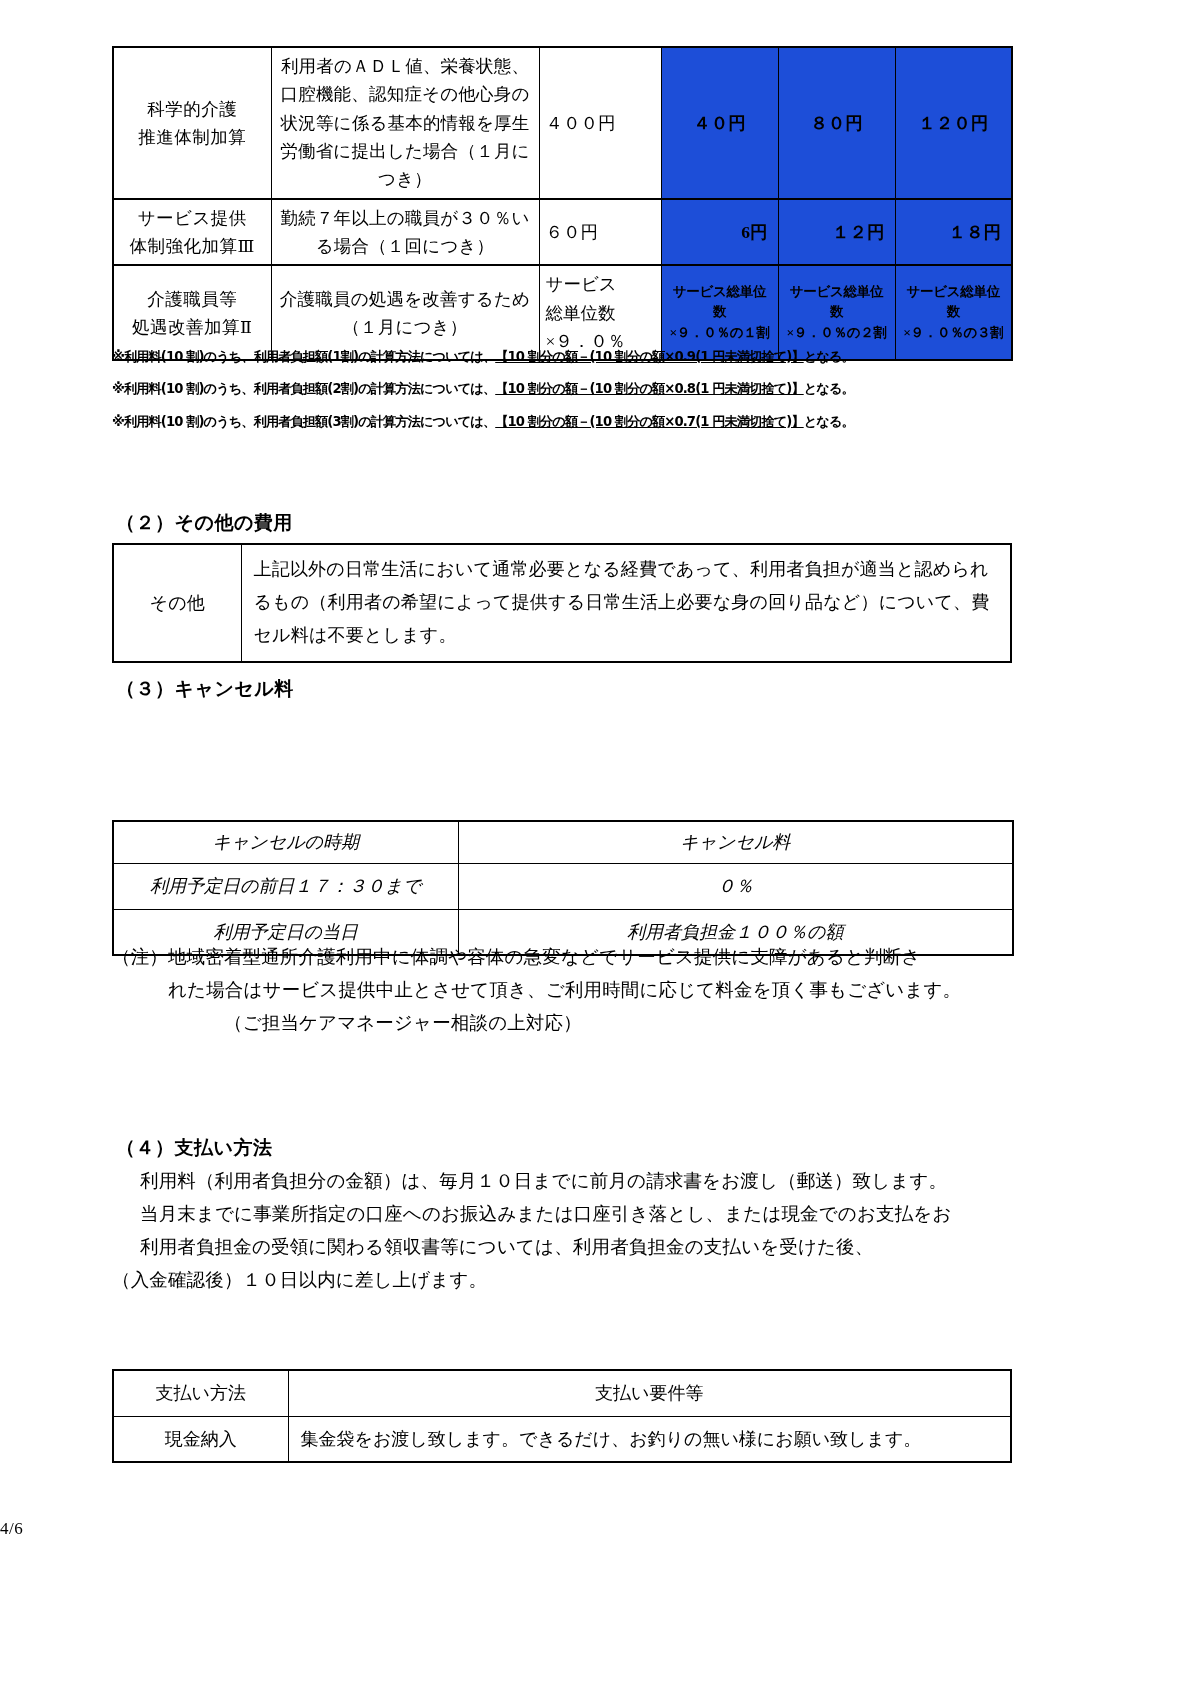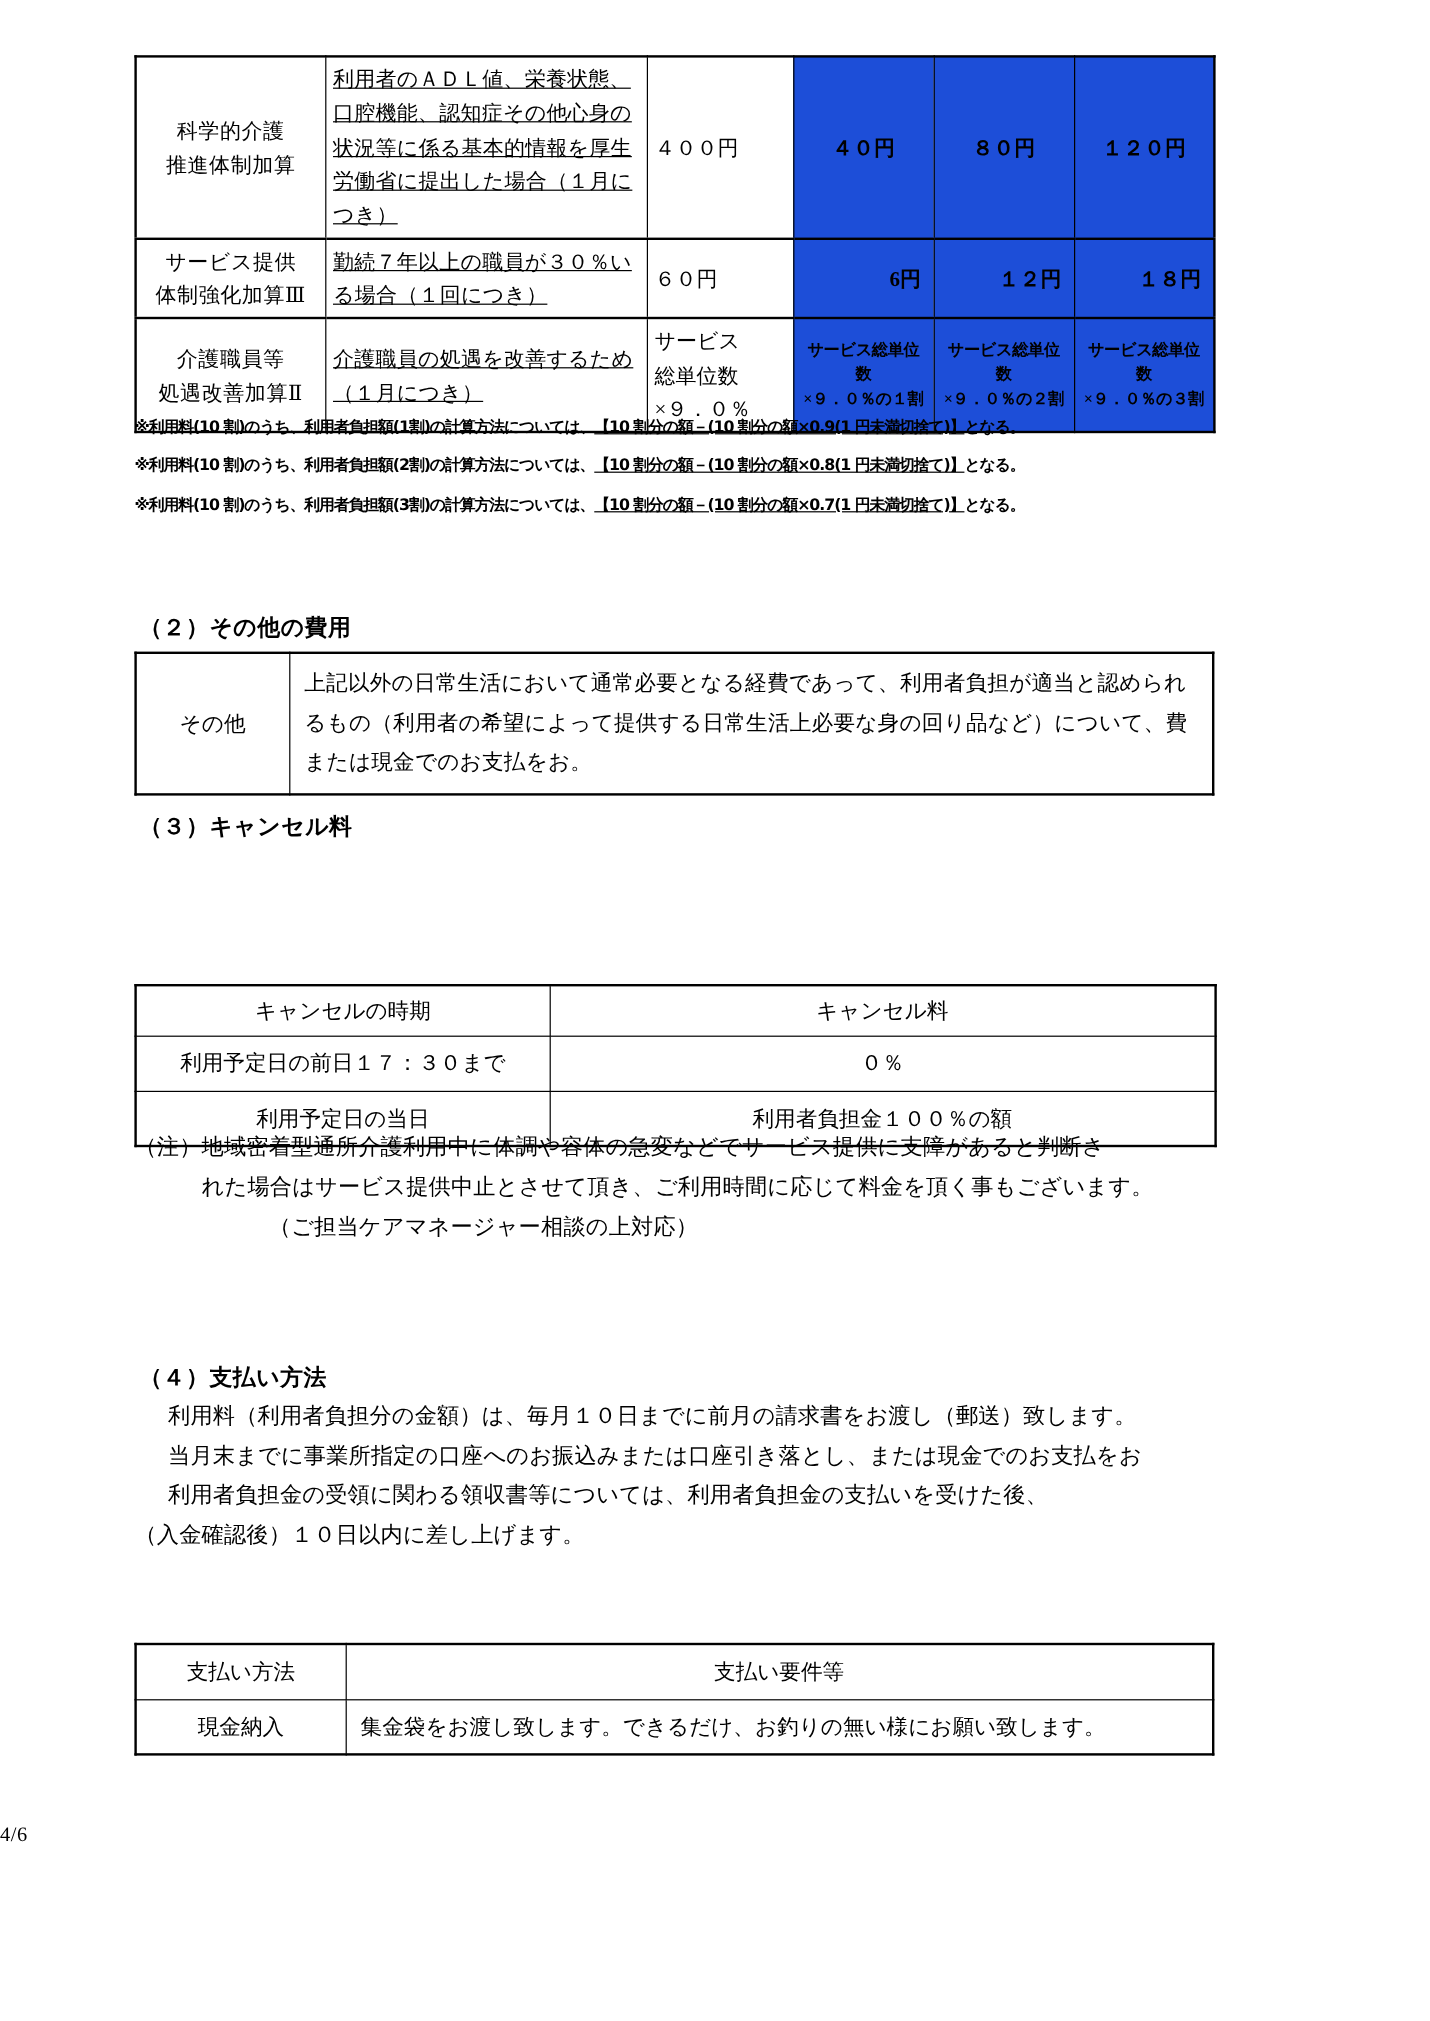--- a/index.html
+++ b/index.html
@@ -43,21 +43,21 @@
   
   .t1-wrap {
     position: absolute;
     left: 112px;
     top: 46px;
     width: 900px;
   }
   table.t1 { width: 900px; }
   table.t1 td { font-size: 17.5px; line-height: 1.62; }
   .t1 .c-name  { width: 158px; text-align: center; letter-spacing: 0.5px; }
-  .t1 .c-desc  { width: 268px; text-align: left; letter-spacing: 0.2px; text-decoration: underline; }
+  .t1 .c-desc  { width: 268px; text-align: center; letter-spacing: 0.2px; }
   .t1 .c-full  { width: 122px; text-align: left; }
   .t1 .c-r1,
   .t1 .c-r2,
   .t1 .c-r3 { width: 117px; text-align: center; background: #1d4ed8; font-weight: bold; }
   .t1 .num-right { text-align: right; padding-right: 10px; }
   .t1 .small-unit {
     font-size: 13.5px;
     line-height: 1.55;
     letter-spacing: -0.3px;
   }
@@ -110,21 +110,21 @@
   }
   #p3 { left: 112px; top: 706px; width: 905px; }
   #p-note { left: 112px; top: 941px; width: 905px; }
   #p4 { left: 112px; top: 1165px; width: 905px; }
   .para div { white-space: nowrap; }
   .ind1 { text-indent: 0; padding-left: 28px; }
   .ind2 { padding-left: 56px; }
   .ind3 { padding-left: 112px; }
 
   
-  .t3-wrap { position: absolute; left: 112px; top: 820px; width: 772px; }
+  .t3-wrap { position: absolute; left: 112px; top: 820px; width: 772px; font-style: italic; }
   table.t3 { width: 900px; }
   table.t3 td { font-size: 18px; text-align: center; height: 46px; }
   .t3 .c-when { width: 345px; }
   .t3 .c-fee  { width: 555px; }
   .t3 tr.head td { height: 42px; }
 
   
   .t4-wrap { position: absolute; left: 112px; top: 1369px; width: 900px; }
   table.t4 { width: 900px; }
   table.t4 td { font-size: 18px; height: 46px; }
@@ -196,21 +196,21 @@
   <div class="sec-heading" id="sec2-heading">（２）その他の費用</div>
 
   <div class="t2-wrap">
     <table class="doc-table t2">
       <tbody>
           <tr>
         <td class="c-label">その他</td>
         <td class="c-body">
           <div>上記以外の日常生活において通常必要となる経費であって、利用者負担が適当と認められ</div>
           <div>るもの（利用者の希望によって提供する日常生活上必要な身の回り品など）について、費</div>
-          <div>または現金でのお支払をお。</div>
+          <div>セル料は不要とします。</div>
         </td>
       </tr>
     </tbody>
       </table>
   </div>
 
   <div class="sec-heading" id="sec3-heading">（３）キャンセル料</div>
 
 
   <div class="t3-wrap">

